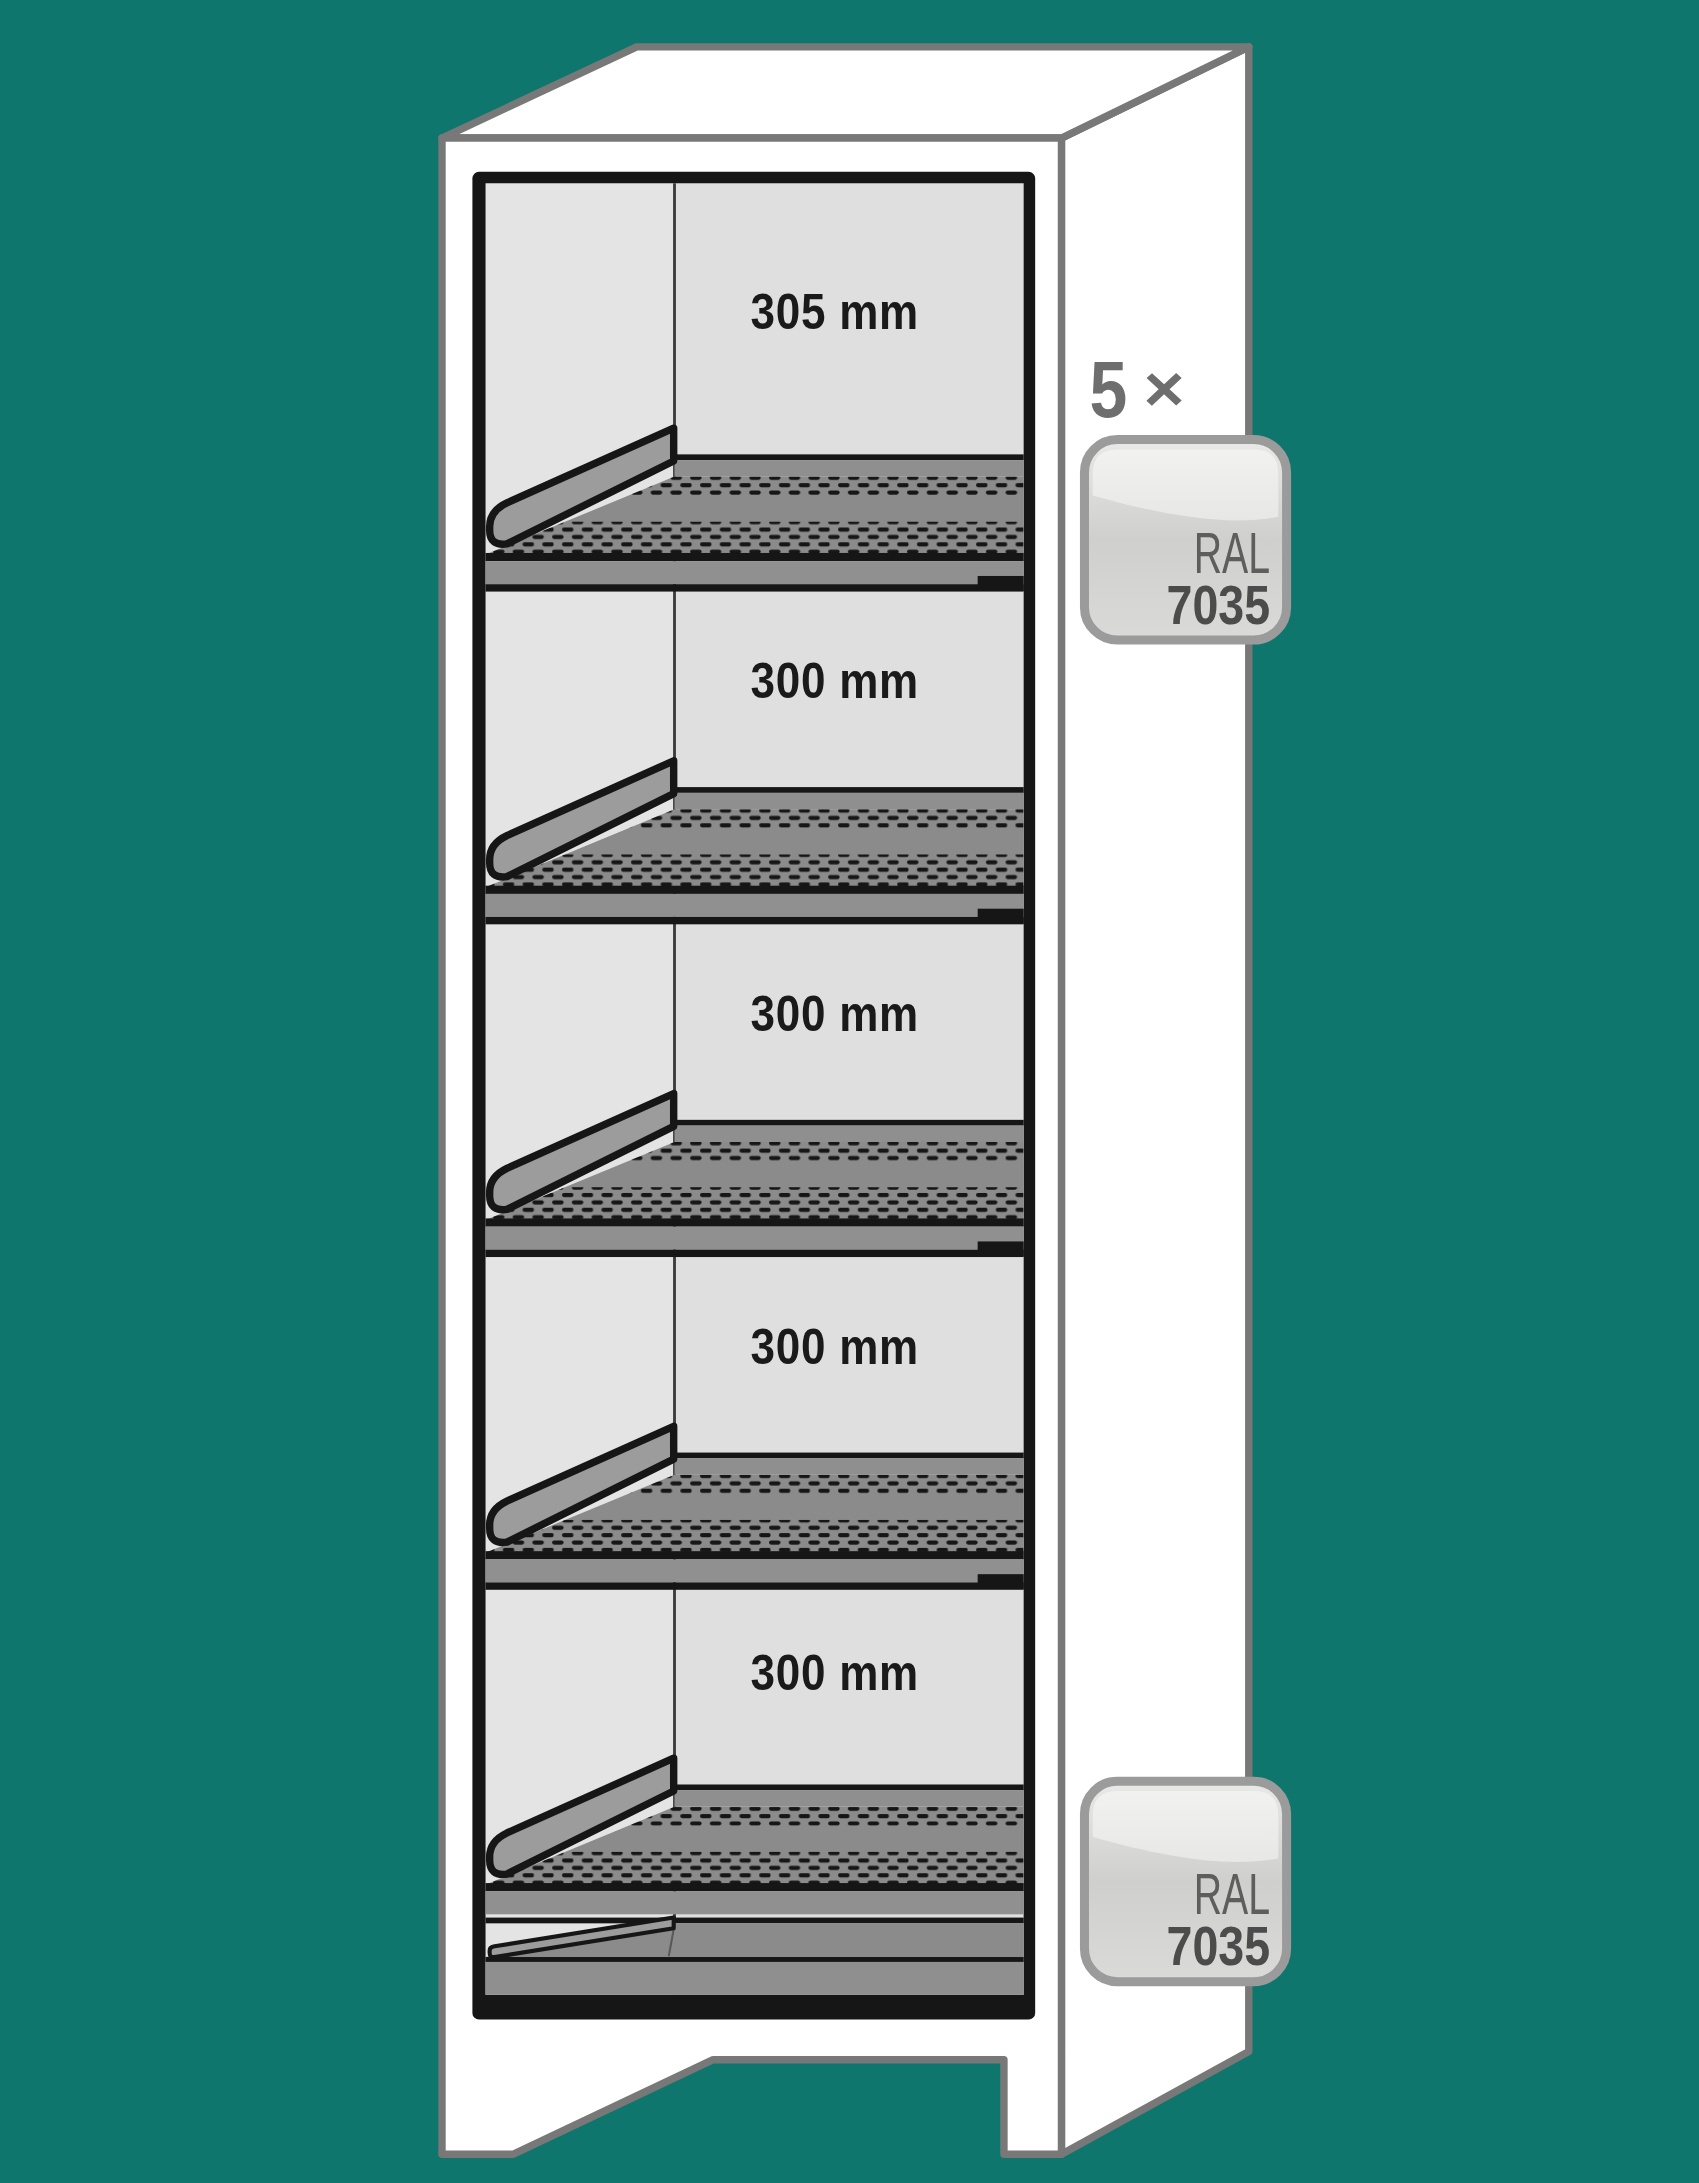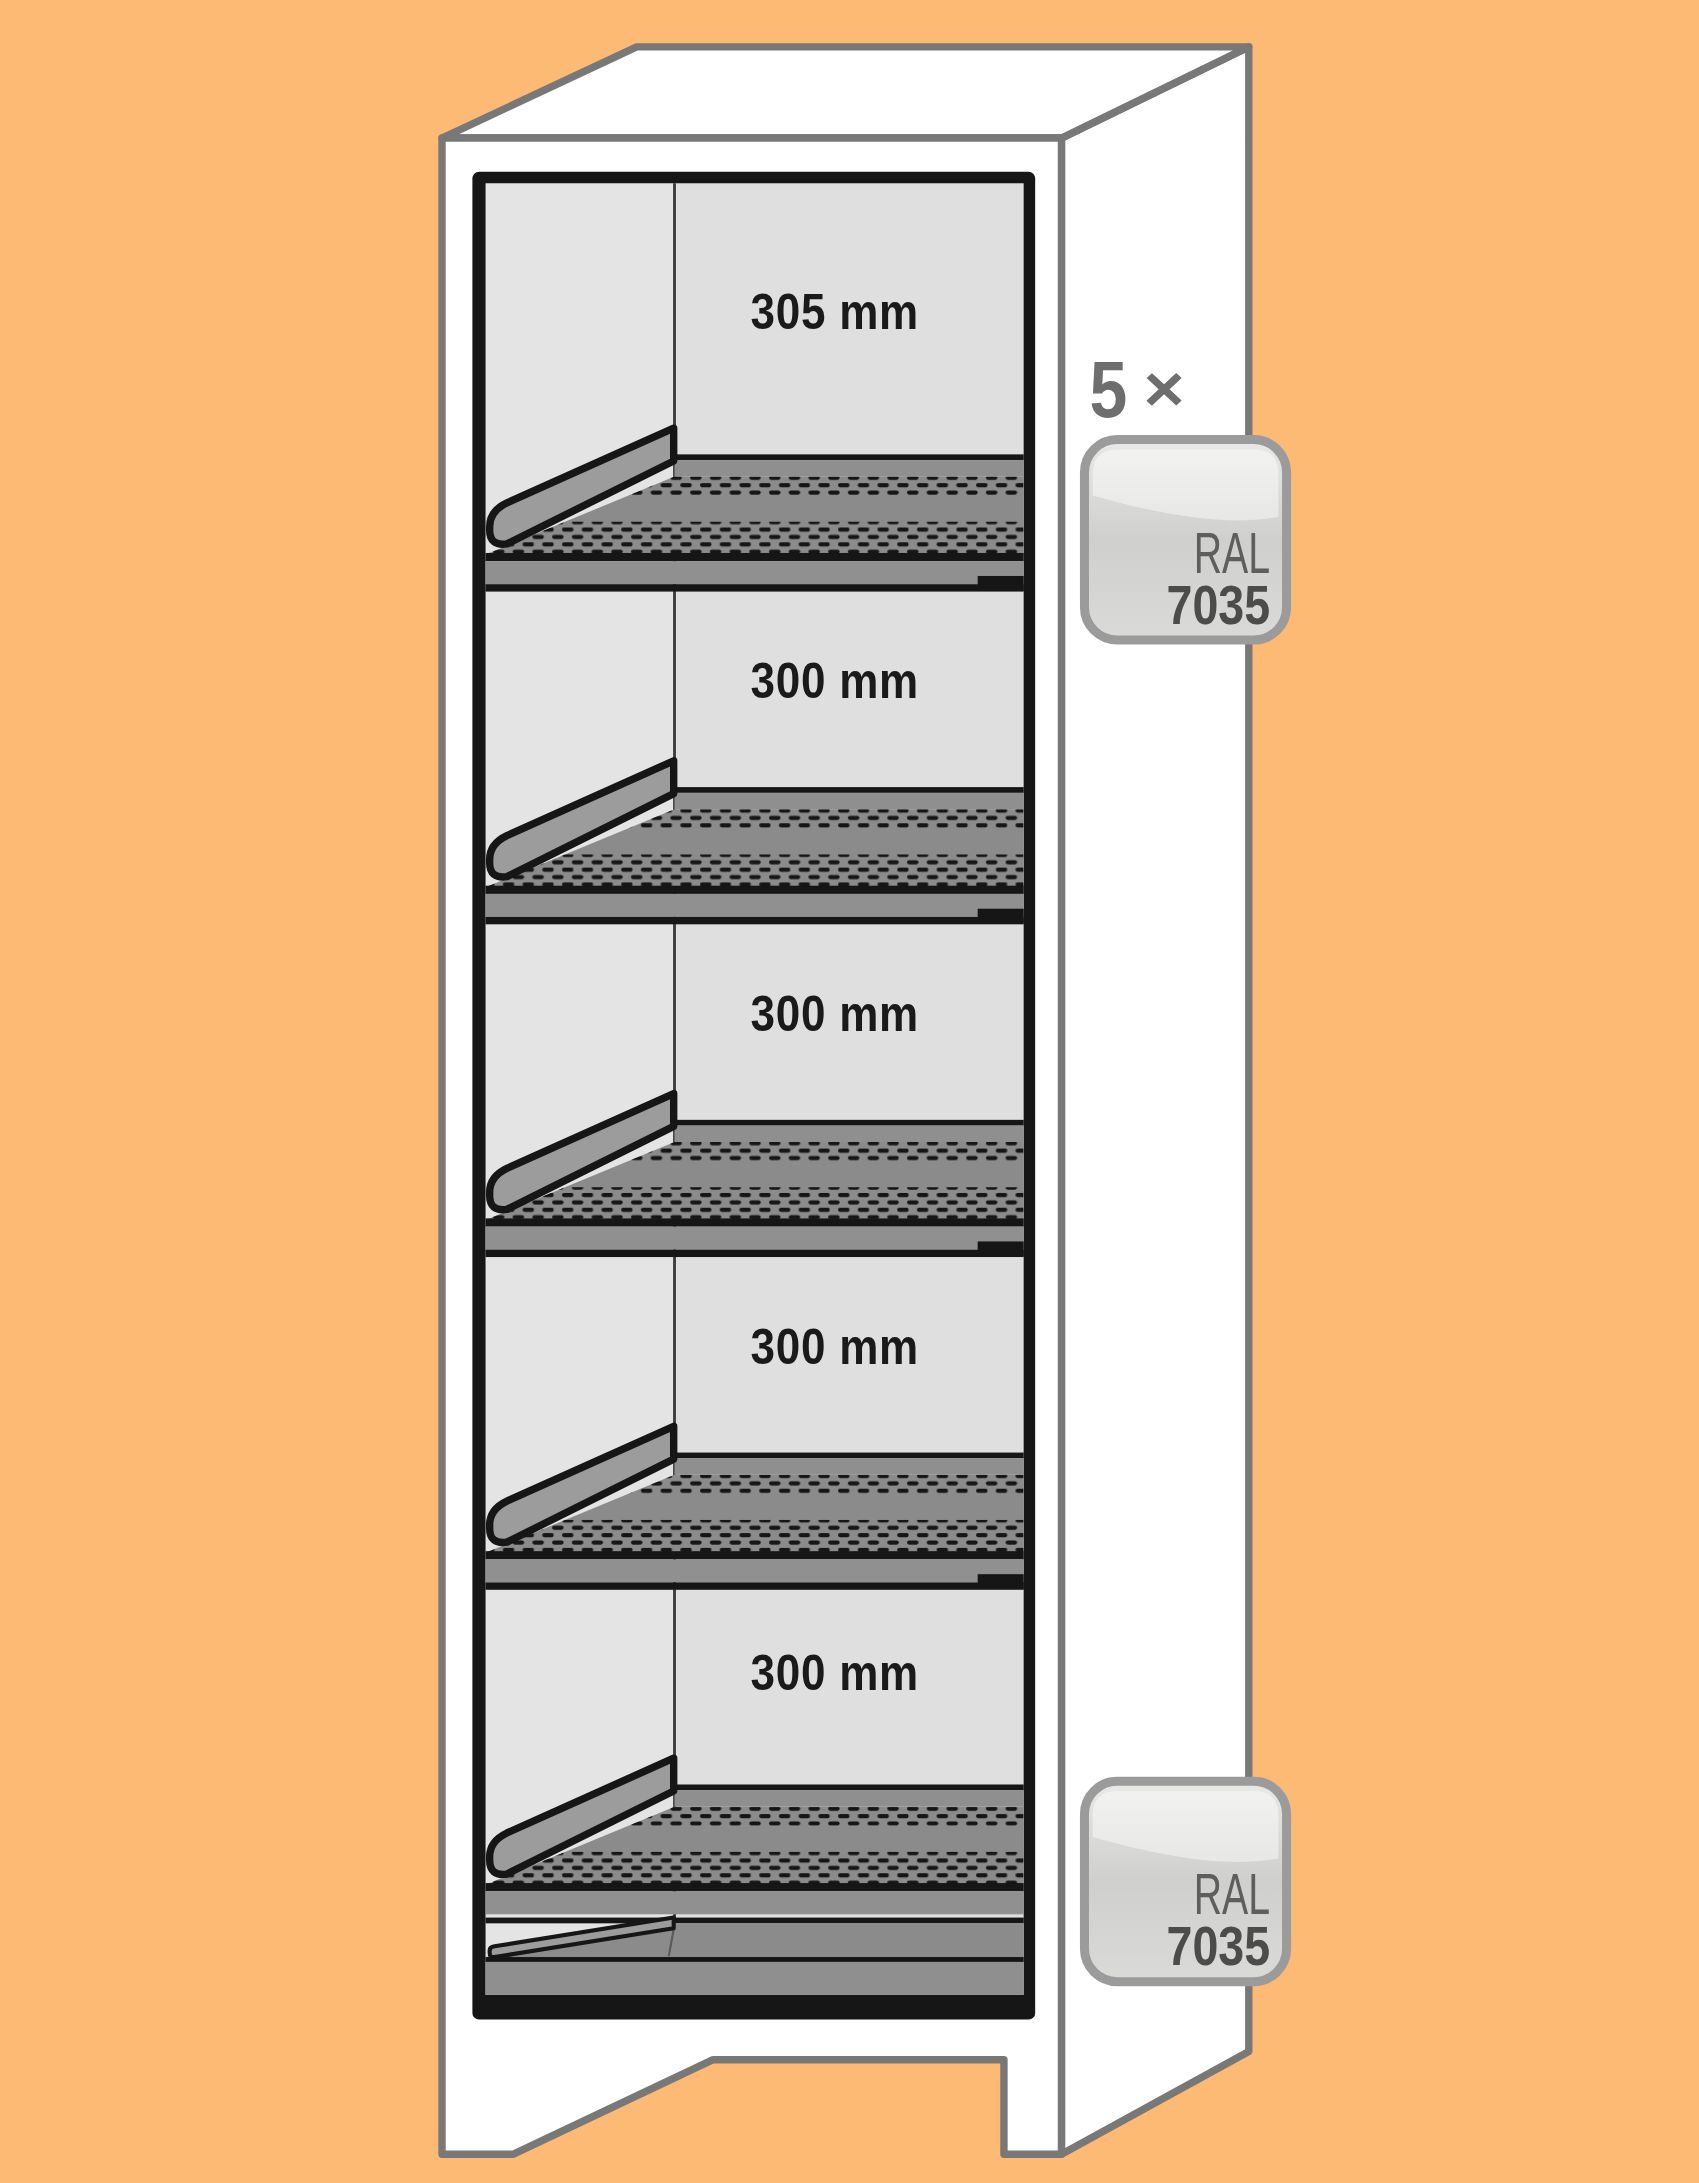--- a/index.html
+++ b/index.html
@@ -5,21 +5,21 @@
   html, body {
     margin: 0;
     padding: 0;
     background: #ffffff;
     font-family: "Liberation Sans", sans-serif;
   }
   .stage {
     position: relative;
     width: 1699px;
     height: 2183px;
-    background: #fdba74;
+    background: #0f766e;
     overflow: hidden;
   }
   svg { display: block; }
   text { font-family: "Liberation Sans", sans-serif; }
 </style>
 </head>
 <body>
 
 <div class="stage">
 <svg width="1699" height="2183" viewBox="0 0 2068 2657" xmlns="http://www.w3.org/2000/svg">

